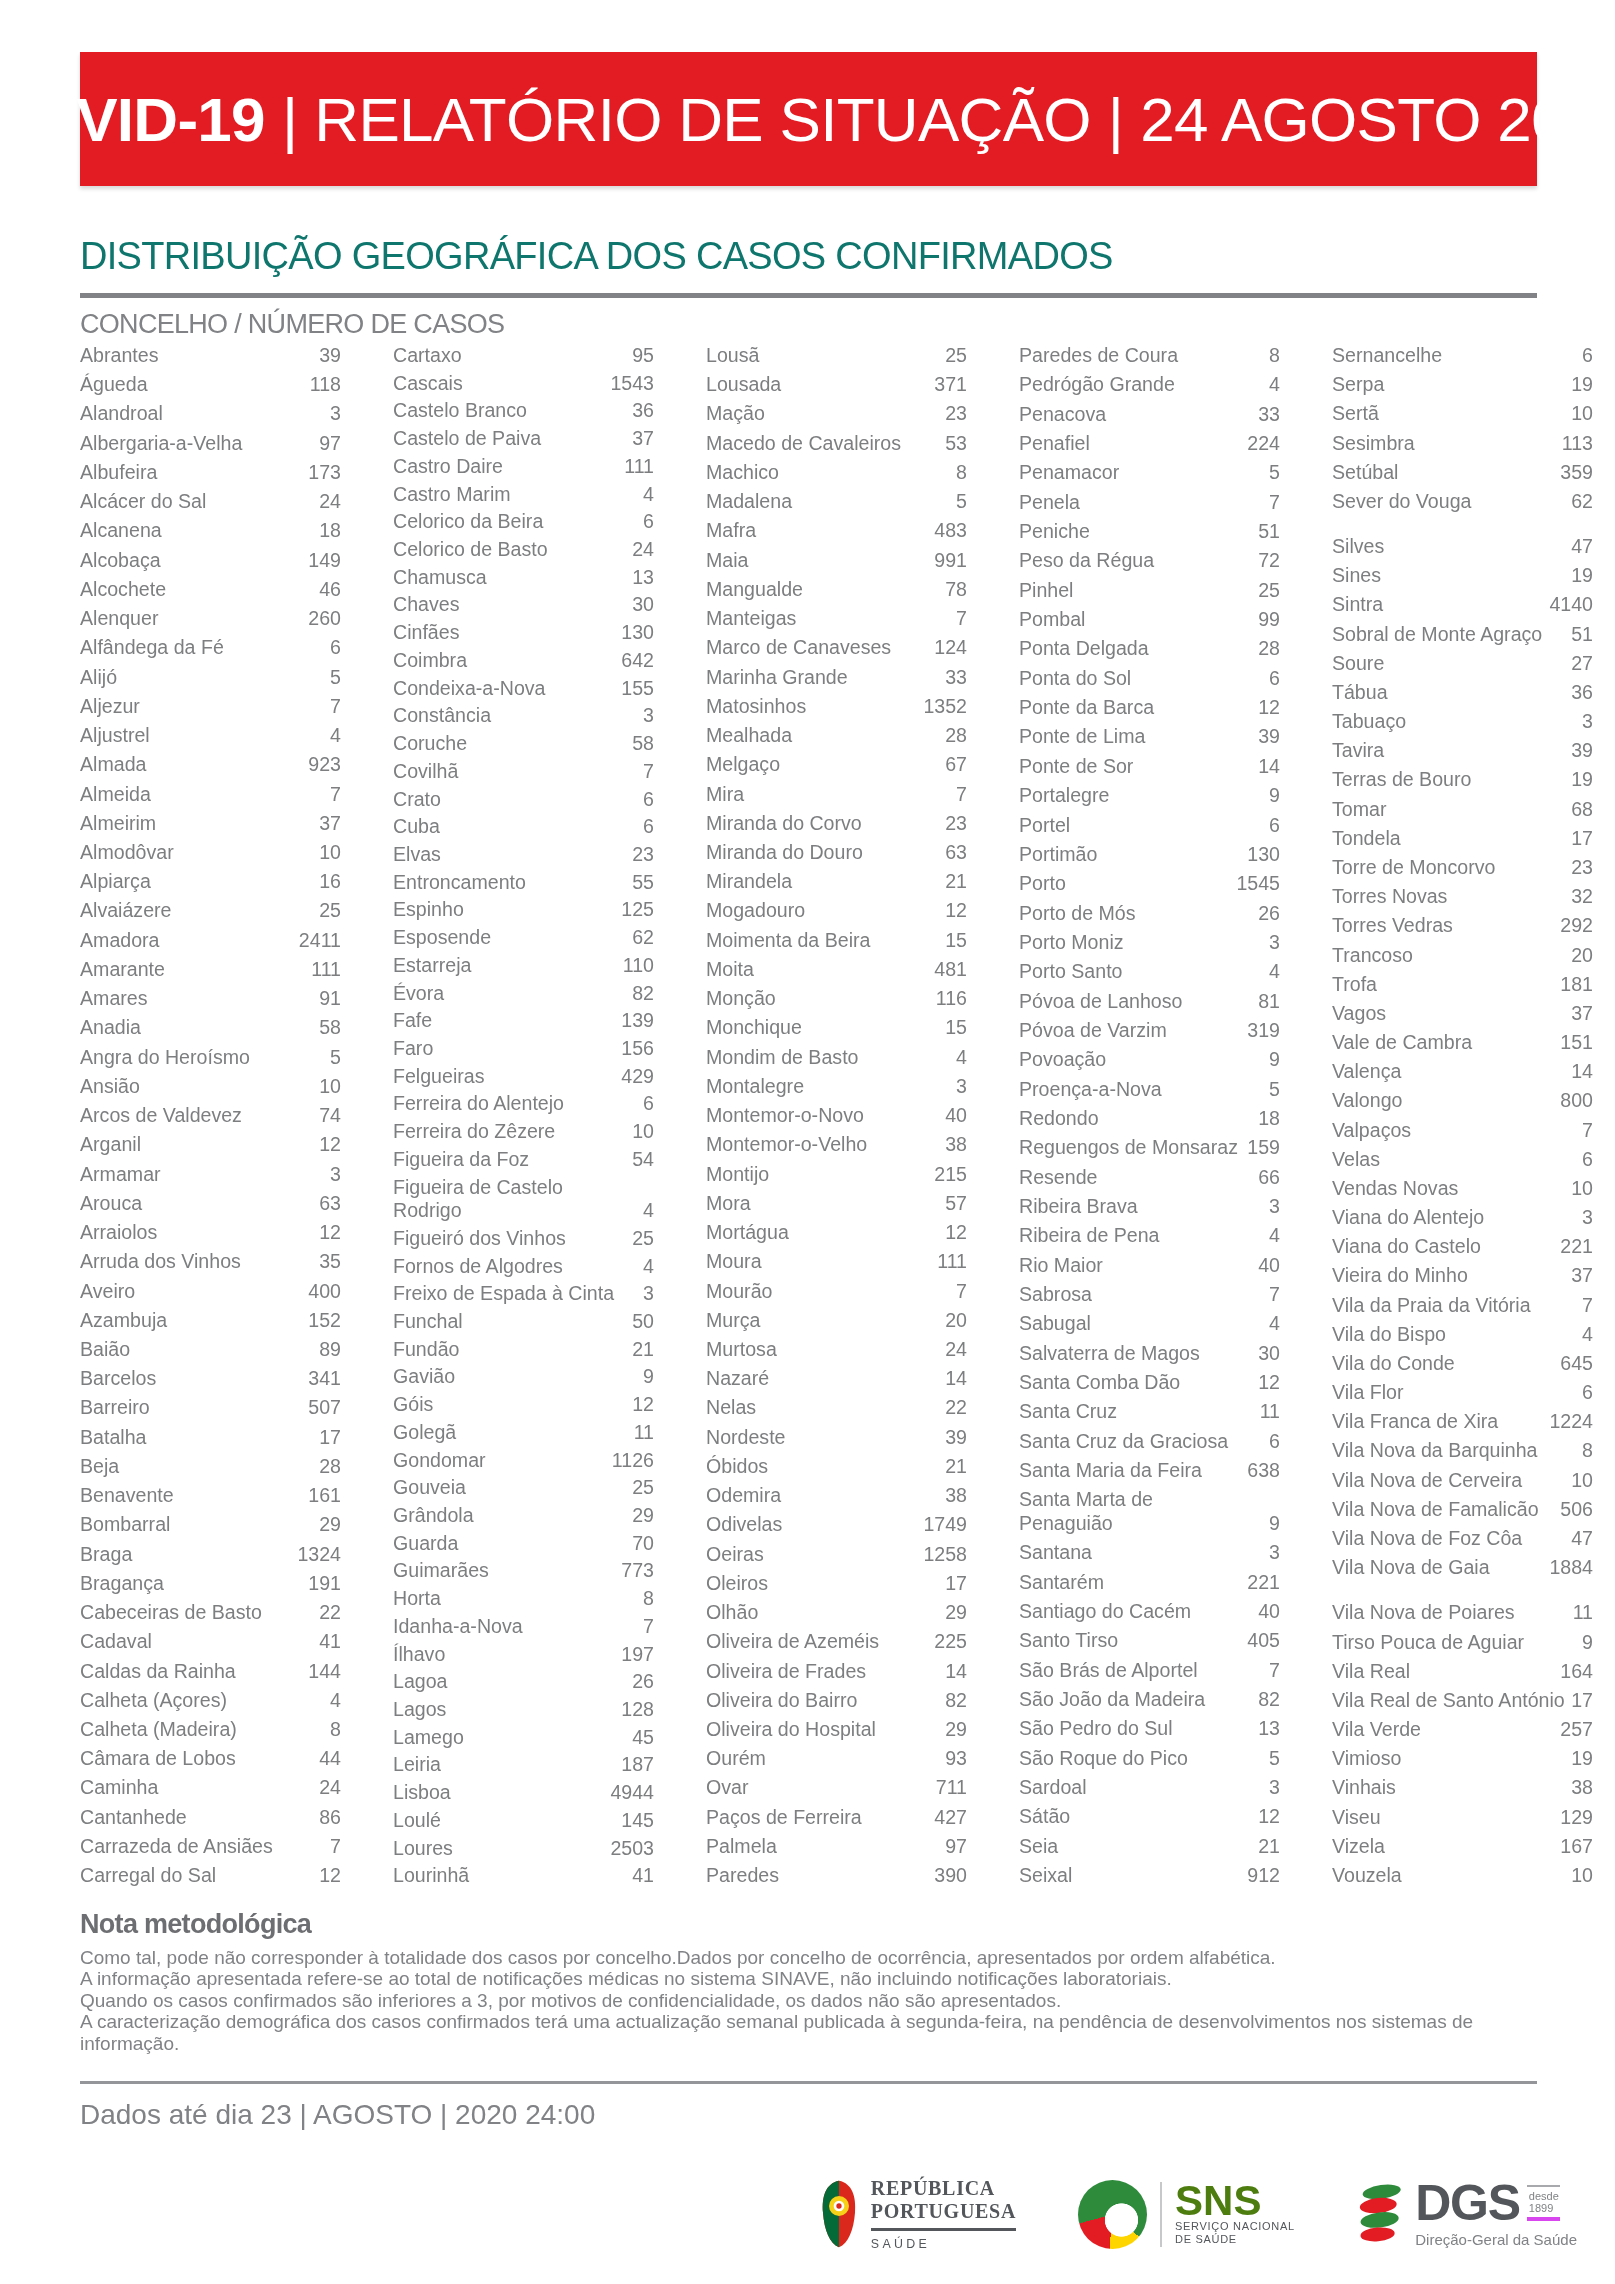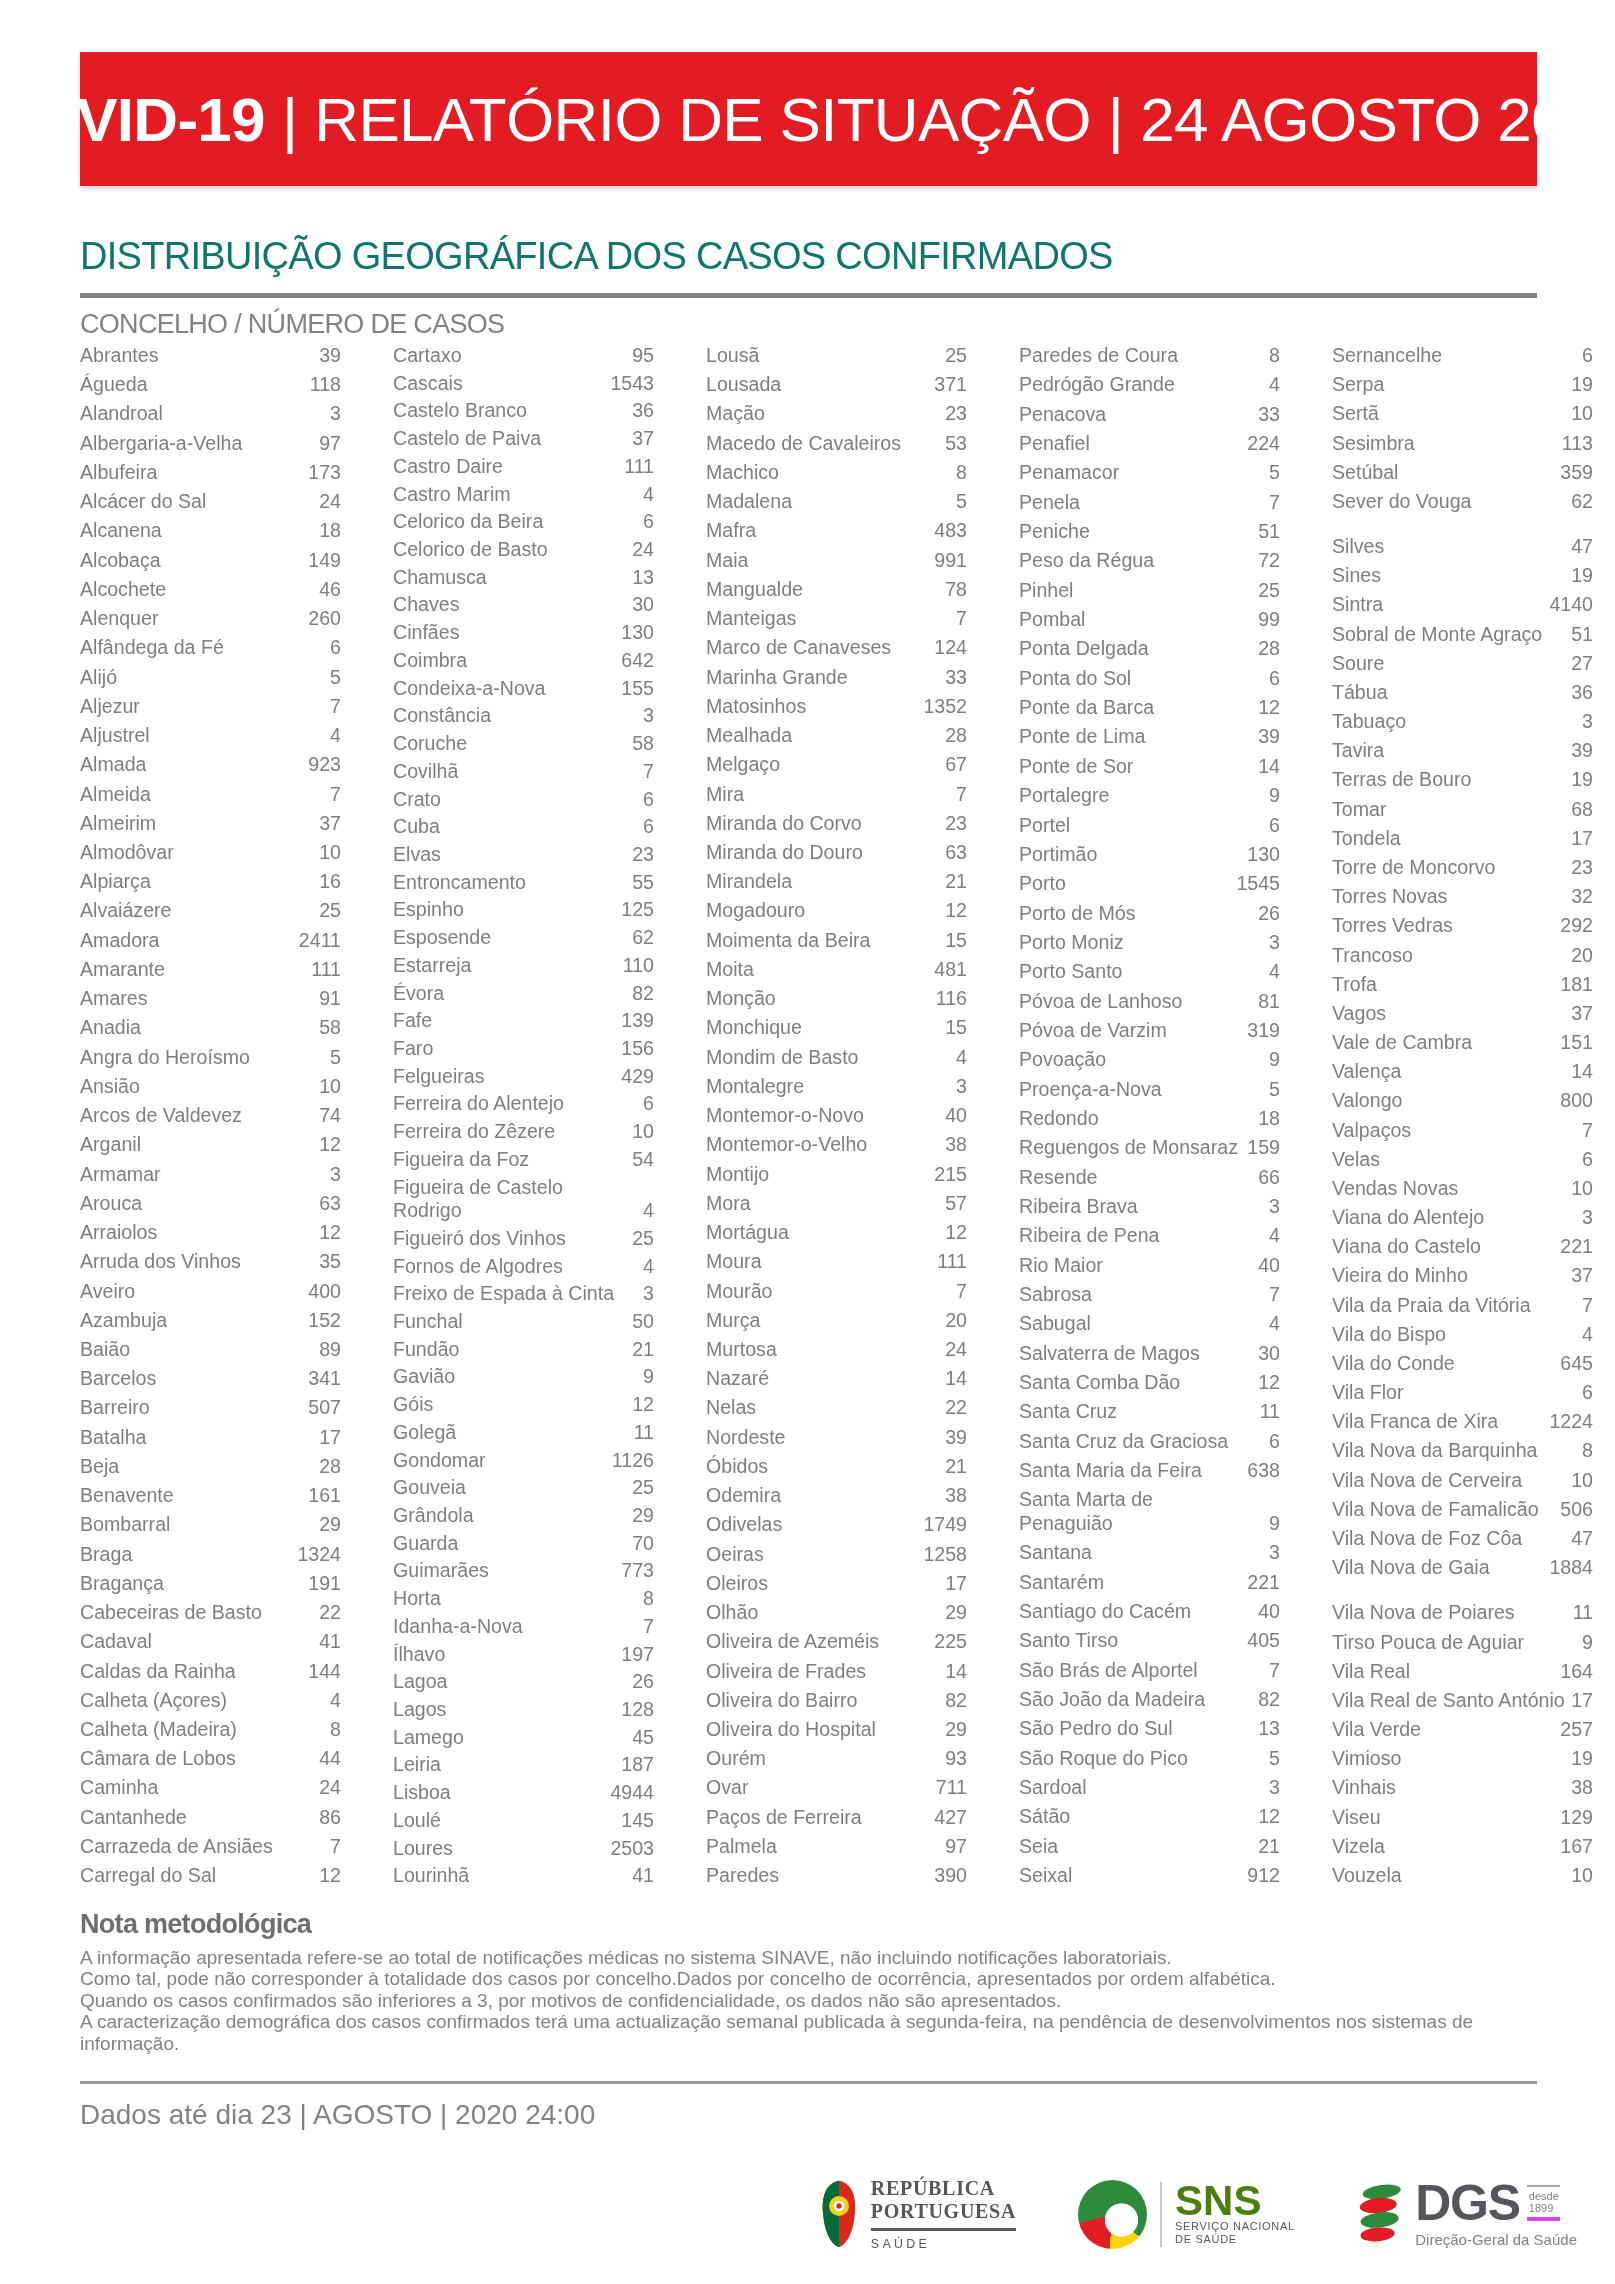--- a/index.html
+++ b/index.html
@@ -1142,22 +1142,22 @@
         </div>
         <div class="row">
           <span class="nm">Vouzela</span>
           <span class="val">10</span>
         </div>
       </div>
   </div>
 
   <div class="note">
     <h3>Nota metodológica</h3>
+    <div class="ln">Como tal, pode não corresponder à totalidade dos casos por concelho.Dados por concelho de ocorrência, apresentados por ordem alfabética.</div>
     <div class="ln">A informação apresentada refere-se ao total de notificações médicas no sistema SINAVE, não incluindo notificações laboratoriais.</div>
-    <div class="ln">Como tal, pode não corresponder à totalidade dos casos por concelho.Dados por concelho de ocorrência, apresentados por ordem alfabética.</div>
     <div class="ln">Quando os casos confirmados são inferiores a 3, por motivos de confidencialidade, os dados não são apresentados.</div>
     <div class="ln">A caracterização demográfica dos casos confirmados terá uma actualização semanal publicada à segunda-feira, na pendência de desenvolvimentos nos sistemas de
 informação.</div>
   </div>
 
   <div class="footer-rule"></div>
   <div class="footer-date">Dados até dia 23 | AGOSTO | 2020 24:00</div>
 
   <div class="logos">
 

